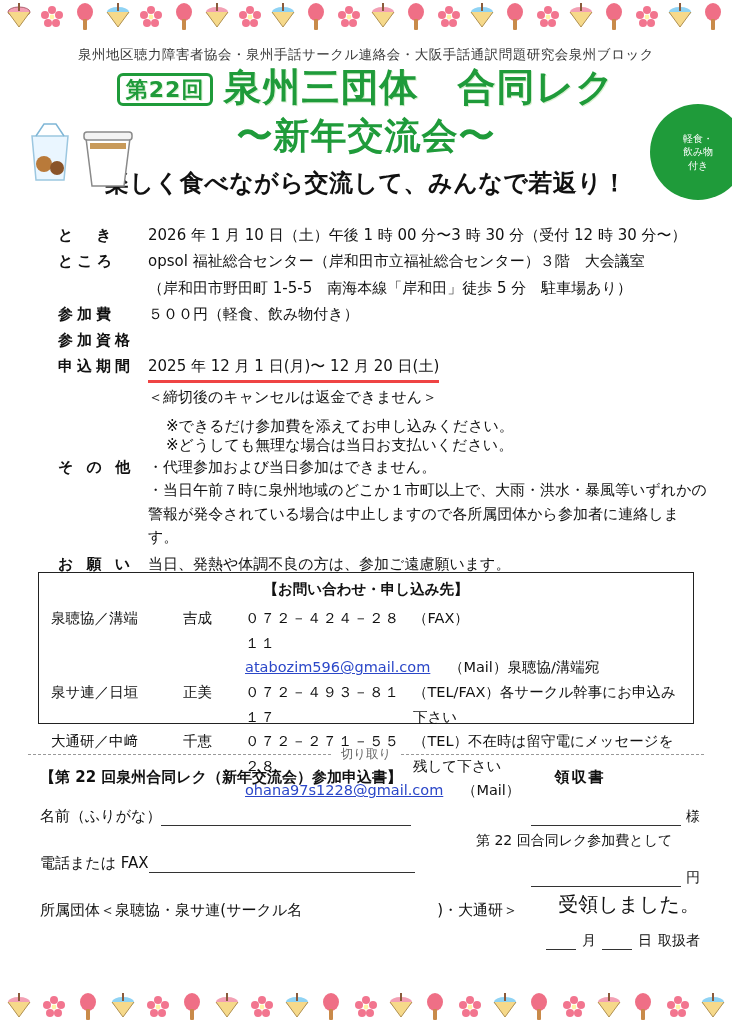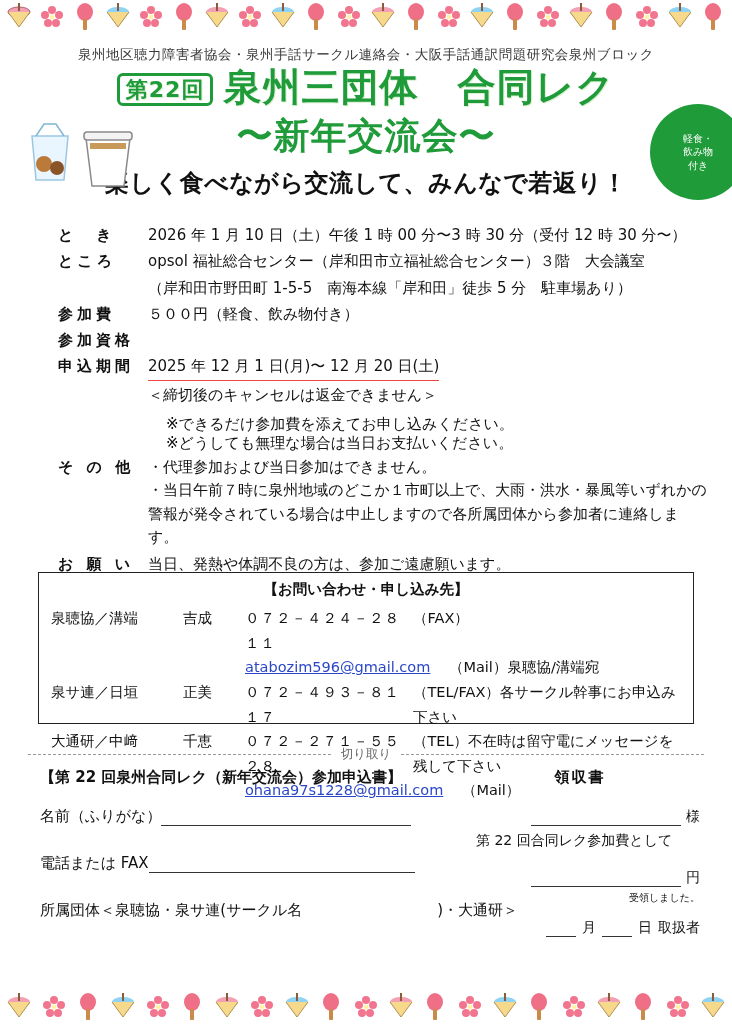--- a/index.html
+++ b/index.html
@@ -60,21 +60,21 @@
 
   .gift-icon{position:absolute;left:24px;top:118px;width:120px;height:72px;}
 
   
   .details{position:absolute;top:224px;left:58px;width:632px;font-size:15px;}
   .row{display:flex;margin-bottom:3px;line-height:1.55;}
   .lbl{width:90px;flex:0 0 90px;font-weight:bold;letter-spacing:4px;}
   .val{flex:1;}
   .sub{margin-left:90px;line-height:1.55;}
   .note-right{margin-left:108px;}
-  .u-line{border-bottom:1px solid #ef4444;display:inline-block;padding-bottom:1px;}
+  .u-line{border-bottom:3px solid #ef4444;display:inline-block;padding-bottom:1px;}
 
   .other-block{position:absolute;top:456px;left:58px;width:650px;font-size:15px;line-height:1.6;}
   .other-block .row{align-items:flex-start;}
   .bullets{flex:1;}
 
   
   .contact-box{
     position:absolute;left:38px;top:572px;width:656px;height:152px;
     border:1.5px solid #222;box-sizing:border-box;padding:7px 12px;
     font-size:14.5px;
@@ -108,21 +108,21 @@
 
   .f-line{margin-bottom:28px;white-space:nowrap;}
   .f-label{}
   .blank{
     display:inline-block;border-bottom:1px solid #333;height:14px;
     vertical-align:bottom;
   }
   .r-line{text-align:right;margin-bottom:4px;}
   .r-blank{display:inline-block;border-bottom:1px solid #333;height:14px;vertical-align:bottom;}
   .r-txt{font-size:14px;}
-  .r-center{text-align:right;font-size:10px;margin-bottom:14px;}
+  .r-center{text-align:right;font-size:20px;margin-bottom:14px;}
   .r-foot{display:flex;justify-content:flex-end;gap:6px;align-items:flex-end;font-size:14px;}
 </style>
 </head>
 <body>
 
 <div class="page">
 
   <div class="border-strip border-top">
     <span class="orn">
       <svg width="26" height="28" viewBox="0 0 26 28">

